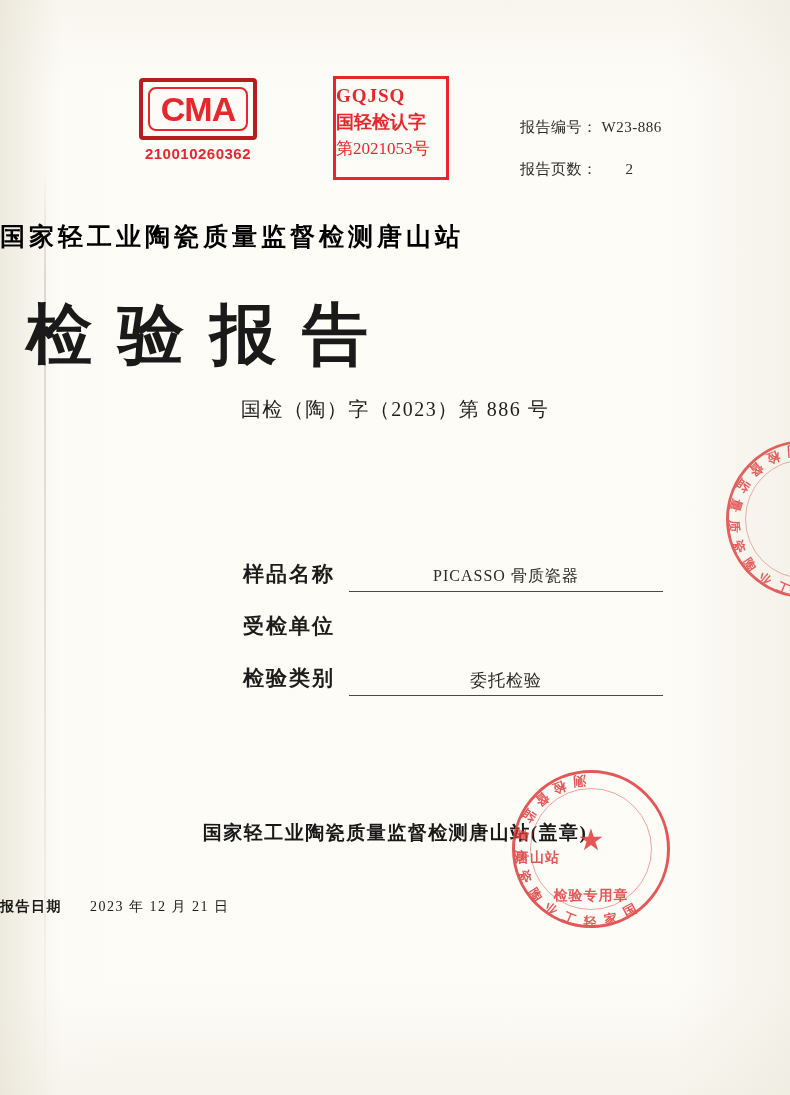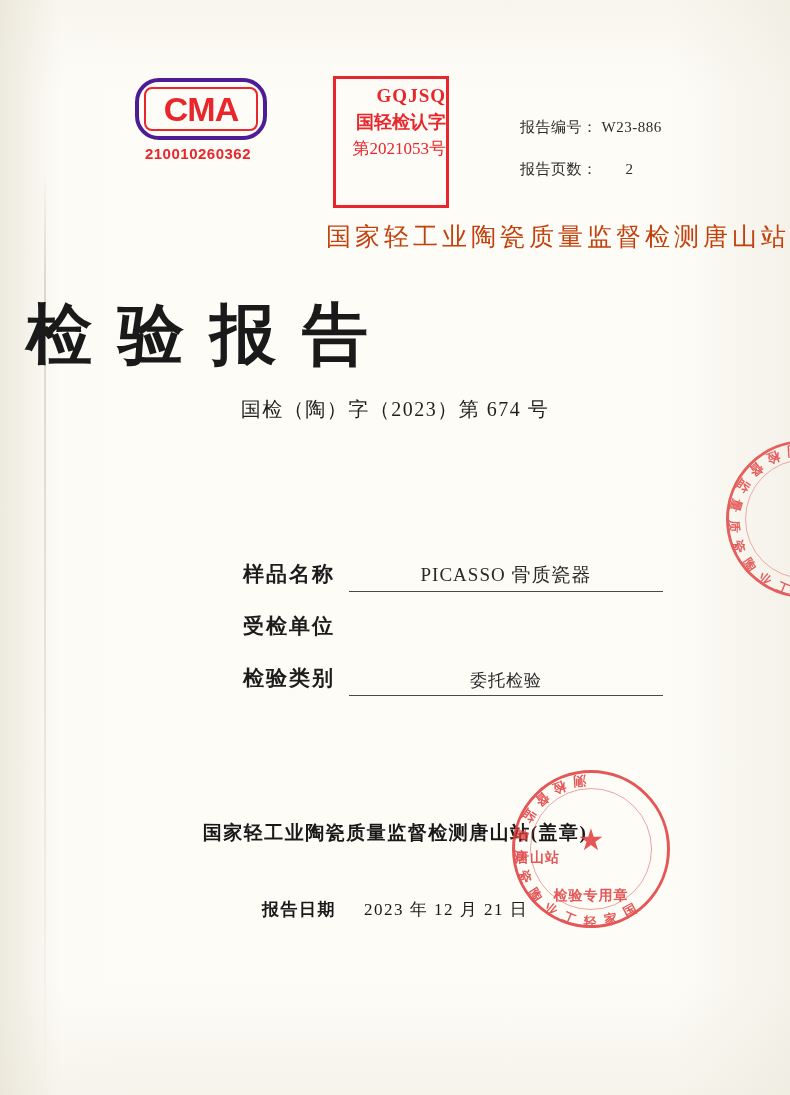--- a/index.html
+++ b/index.html
@@ -41,24 +41,24 @@
   
   .cma-block {
     position: absolute;
     left: 135px;
     top: 78px;
     width: 126px;
     text-align: center;
   }
   .cma-badge {
     position: relative;
-    width: 132px;
+    width: 118px;
     height: 62px;
-    border: 4px solid #4c1d95;
-    border-radius: 24px;
+    border: 4px solid #b91c1c;
+    border-radius: 4px;
     box-sizing: border-box;
     margin: 0 auto;
     overflow: hidden;
   }
   .cma-badge::before {
     content: "";
     position: absolute;
     left: 5px; top: 5px; right: 5px; bottom: 5px;
     border: 2px solid #e8262b;
     border-radius: 8px;
@@ -82,25 +82,25 @@
     letter-spacing: 0.5px;
     margin-top: 5px;
   }
 
   
   .gqjsq-box {
     position: absolute;
     left: 333px;
     top: 76px;
     width: 116px;
-    height: 132px;
+    height: 104px;
     border: 3px solid #e8262b;
     box-sizing: border-box;
     color: #e8262b;
-    text-align: right;
+    text-align: left;
     padding-top: 4px;
   }
   .gqjsq-line1 {
     font-family: "Liberation Serif", serif;
     font-weight: bold;
     font-size: 19px;
     letter-spacing: 1px;
     line-height: 1.35;
   }
   .gqjsq-line2 {
@@ -138,25 +138,25 @@
   }
   .meta-val.pages {
     margin-left: 28px;
   }
 
   
   .org-title {
     position: absolute;
     left: 0; right: 0;
     top: 220px;
-    text-align: right;
+    text-align: left;
     font-size: 25px;
-    font-weight: normal;
+    font-weight: bold;
     letter-spacing: 4px;
-    color: #c2410c;
+    color: #000000;
   }
   .big-title {
     position: absolute;
     left: 0; right: 0;
     top: 290px;
     font-size: 66px;
     font-weight: bold;
     letter-spacing: 26px;
     color: #1a1a1a;
     text-indent: 26px;
@@ -196,21 +196,21 @@
     margin-left: 14px;
     border-bottom: 1px solid #4a4a4a;
     text-align: center;
     font-size: 17px;
     letter-spacing: 1px;
     color: #2a2a2a;
     padding-bottom: 3px;
     min-height: 22px;
   }
   .field-value.small {
-    font-size: 19px;
+    font-size: 16px;
   }
   .field-value.dashes {
     letter-spacing: 0px;
     font-size: 17px;
   }
 
   
   .footer-org {
     position: absolute;
     left: 0; right: 0;
@@ -218,22 +218,21 @@
     text-align: center;
     font-size: 19px;
     font-weight: bold;
     letter-spacing: 1.5px;
     color: #191919;
   }
   .footer-date {
     position: absolute;
     left: 0; right: 0;
     top: 898px;
-    text-align: center;
-    font-size: 17px;
+    font-size: 14px;
     letter-spacing: 1.5px;
     color: #191919;
   }
   .footer-date .date-label {
     margin-right: 28px;
     font-weight: bold;
   }
 
   
   .seal {
@@ -347,21 +346,21 @@
     <div class="meta-row">
       <span>报告编号：</span><span class="meta-val">W23-886</span>
     </div>
     <div class="meta-row">
       <span>报告页数：</span><span class="meta-val pages">2</span>
     </div>
   </div>
 
   <div class="org-title">国家轻工业陶瓷质量监督检测唐山站</div>
   <div class="big-title">检验报告</div>
-  <div class="doc-number">国检（陶）字（2023）第 674 号</div>
+  <div class="doc-number">国检（陶）字（2023）第 886 号</div>
 
   <div class="fields">
     <div class="field-row">
       <div class="field-label">样品名称</div>
       <div class="field-value small">PICASSO 骨质瓷器</div>
     </div>
     <div class="field-row">
       <div class="field-label">受检单位</div>
     </div>
     <div class="field-row">

